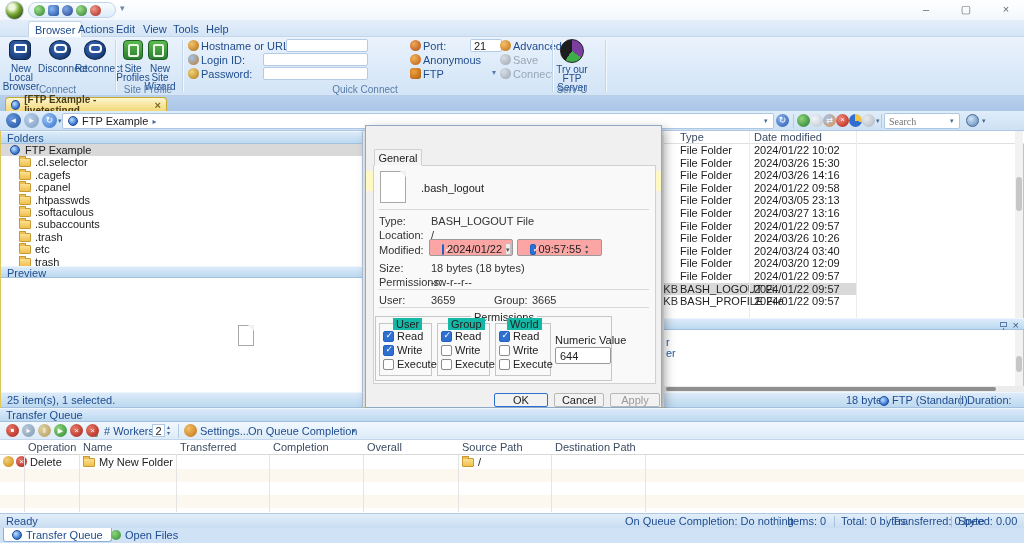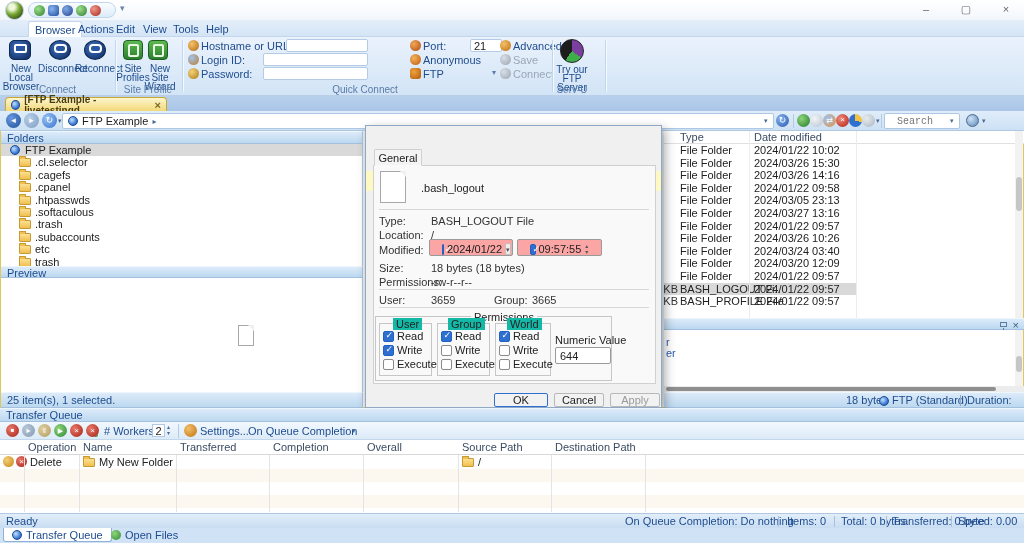--- a/index.html
+++ b/index.html
@@ -49,21 +49,21 @@
     background:radial-gradient(circle at 35% 35%, #bfe0ff, #2f6fce 70%, #1c4d96); border:1px solid #1c4d96; }
 
   
   .addressbar { left:0; top:111px; width:1024px; height:20px; background:linear-gradient(#e0edfa,#cde1f4); border-bottom:1px solid #b0c8e2; }
   .navcirc { position:absolute; width:15px; height:15px; border-radius:50%; color:#fff; text-align:center; line-height:14px; font-size:9px; }
   .crumb { position:absolute; left:62px; top:2px; width:712px; height:16px; background:#fff; border:1px solid #aec7e2; border-radius:2px;
     display:flex; align-items:center; gap:4px; padding:0 5px; }
   .abico { position:absolute; width:13px; height:13px; border-radius:50%; top:3px; }
   .vline { position:absolute; top:3px; width:1px; height:14px; background:#b4cbe5; }
   .searchbox { position:absolute; left:884px; top:2px; width:76px; height:16px; background:#fff; border:1px solid #aec7e2; border-radius:2px;
-    font-size:10px; color:#888; padding:0 12px; font-family:Liberation Mono, monospace; }
+    font-size:10px; color:#888; padding:0 4px; font-family:Liberation Serif, serif; }
 
   
   .main { left:0; top:131px; width:1024px; height:277px; background:#f0f0f0;
     border-left:1px solid #ddc85e; border-right:1px solid #ddc85e; border-bottom:1px solid #ddc85e; }
   .phead { background:linear-gradient(#dcebfa,#bcd8ef); color:#1e4c8f; border-top:1px solid #eef6fd; border-bottom:1px solid #a3c0de; padding-left:6px; line-height:12px; }
   .treepane { position:absolute; left:0; top:13px; width:362px; height:122px; background:#fff; border-right:1px solid #b0c4da; }
   .titem { position:relative; height:12.4px; line-height:12.4px; white-space:nowrap; }
   .fold { width:12px; height:9px; background:linear-gradient(#fbe092,#f1bf4e); border:1px solid #c79a33; border-radius:1px; display:inline-block; position:relative; vertical-align:-1px; }
   .fold::before { content:""; position:absolute; left:-1px; top:-3px; width:5px; height:2px; background:#f1bf4e; border:1px solid #c79a33; border-bottom:none; border-radius:1px 1px 0 0; }
   .page { background:#fff; border:1px solid #a8a8a8; position:relative; }
@@ -261,25 +261,25 @@
       <div class="titem">
           <span class="fold" style="position:absolute;left:18px;top:2px"></span>
           <span style="position:absolute;left:34px">.htpasswds</span>
         </div>
       <div class="titem">
           <span class="fold" style="position:absolute;left:18px;top:2px"></span>
           <span style="position:absolute;left:34px">.softaculous</span>
         </div>
       <div class="titem">
           <span class="fold" style="position:absolute;left:18px;top:2px"></span>
+          <span style="position:absolute;left:34px">.subaccounts</span>
+        </div>
+      <div class="titem">
+          <span class="fold" style="position:absolute;left:18px;top:2px"></span>
           <span style="position:absolute;left:34px">.trash</span>
-        </div>
-      <div class="titem">
-          <span class="fold" style="position:absolute;left:18px;top:2px"></span>
-          <span style="position:absolute;left:34px">.subaccounts</span>
         </div>
       <div class="titem">
           <span class="fold" style="position:absolute;left:18px;top:2px"></span>
           <span style="position:absolute;left:34px">etc</span>
         </div>
       <div class="titem">
           <span class="fold" style="position:absolute;left:18px;top:2px"></span>
           <span style="position:absolute;left:34px">trash</span>
         </div>
     </div>

